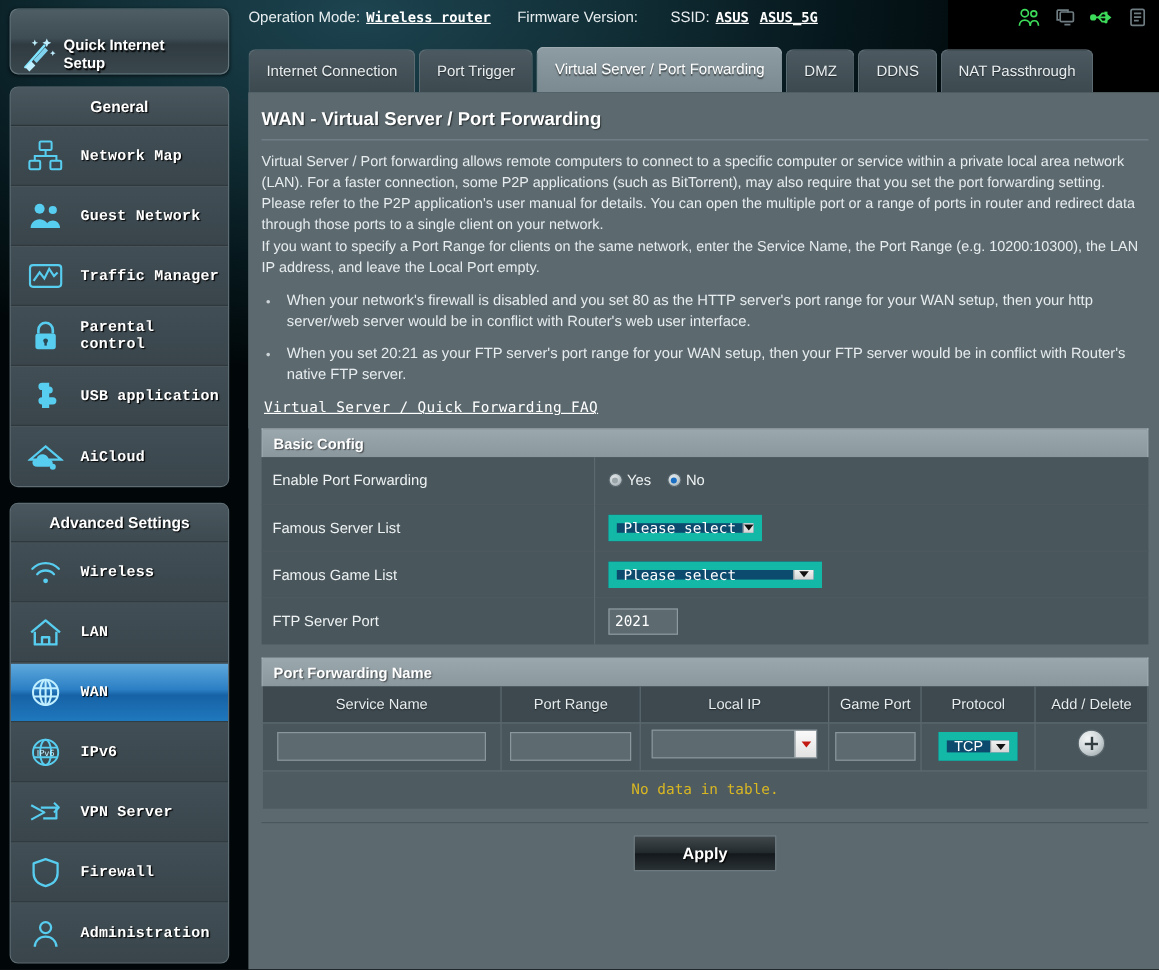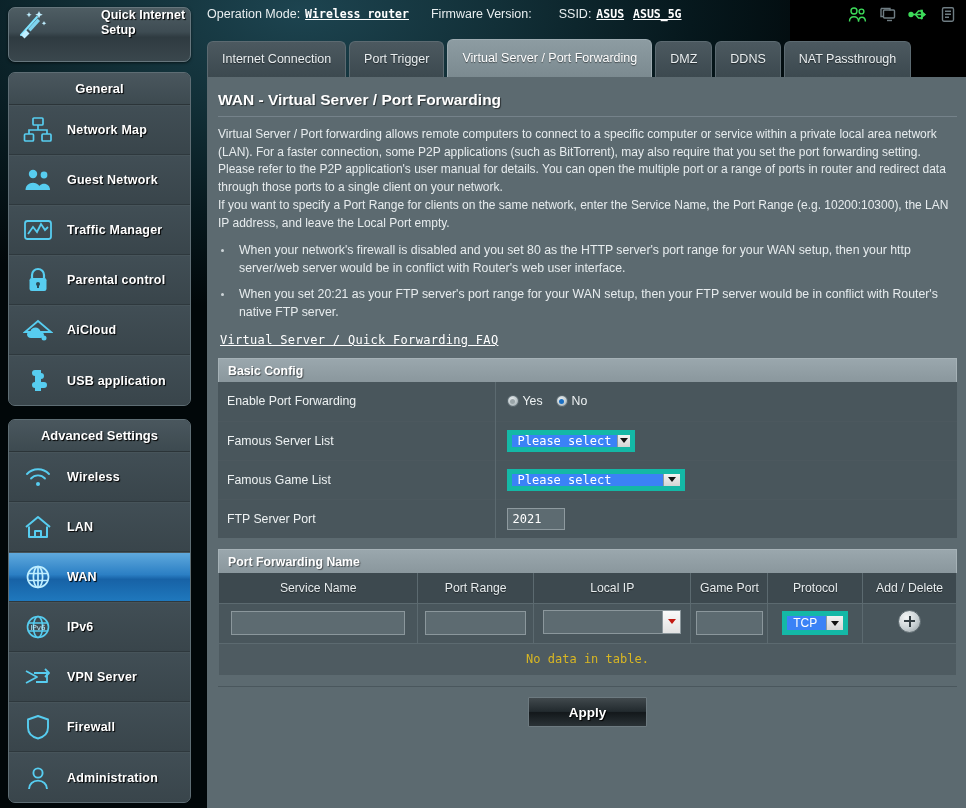--- a/index.html
+++ b/index.html
@@ -34,24 +34,23 @@
   #topbar .spacer { flex: 1; }
   .hdr-icons { display: flex; align-items: center; gap: 11px; padding-right: 10px; }
   .hdr-icons svg { display: block; }
 
   
   #qis {
     position: absolute; left: 8px; top: 7px; width: 183px; height: 55px;
     border-radius: 7px;
     background: linear-gradient(180deg, #4e5d63 0%, #3e4c53 45%, #2f3b41 55%, #3a474d 100%);
     border: 1px solid #66767d;
-    display: flex; align-items: flex-start;
+    display: flex; align-items: flex-end;
     box-shadow: 0 1px 3px rgba(0,0,0,.6);
     cursor: pointer;
-    gap: 48px;
   }
   #qis .wand { width: 44px; display: flex; justify-content: center; align-items: center; }
   #qis .qtext {
     color: #fff; font-weight: bold; font-size: 12.5px; line-height: 15px;
     text-shadow: 1px 1px 1px #000;
   }
 
   
   .navblock {
     position: absolute; left: 8px; width: 183px;
@@ -73,21 +72,21 @@
     height: 50px; display: flex; align-items: center;
     border-bottom: 1px solid #2e383d;
     border-top: 1px solid #47545a;
     cursor: pointer; position: relative;
     background: linear-gradient(180deg, #414e55 0%, #39454b 100%);
   }
   .navitem:last-child { border-bottom: none; }
   .navitem .nicon { width: 58px; display: flex; justify-content: center; align-items: center; }
   .navitem .nlabel {
     color: #ffffff; font-weight: bold; font-size: 12.5px;
-    text-shadow: 1px 1px 1px #000; letter-spacing: .2px;
+    text-shadow: 1px 1px 1px #000; letter-spacing: .2px; font-family: Liberation Mono, monospace;
   }
   .navitem.active {
     background: linear-gradient(180deg, #5fa9dd 0%, #2b7fc4 45%, #1762a6 55%, #1f78bd 100%);
   }
   .navitem.active .nlabel { color: #ffffff; }
   .navitem.active::after {
     content: ""; position: absolute; right: -13px; top: 50%;
     transform: translateY(-50%);
     border-top: 11px solid transparent;
     border-bottom: 11px solid transparent;
@@ -182,22 +181,22 @@
     background: #1b6fc2;
   }
   .rbtn.off::after {
     content: ""; width: 5px; height: 5px; border-radius: 50%;
     background: #9aa5a9;
   }
 
   .sel-box {
     display: inline-flex; align-items: stretch;
     height: 22px;
-    background: #3b82f6;
-    border: 5px solid #14b8a6;
+    background: #0c4a6e;
+    border: 7px solid #14b8a6;
     cursor: pointer;
   }
   .sel-box .sel-txt {
     font-family: "DejaVu Sans Mono", monospace;
     font-size: 12px; color: #ffffff;
     padding: 0 6px; display: flex; align-items: center;
     white-space: nowrap;
   }
   .sel-box .sel-arrow {
     width: 17px;
@@ -412,35 +411,35 @@
           <circle cx="15" cy="18" r="2" fill="#2a4a56"></circle>
           <rect x="14" y="18" width="2" height="4" fill="#2a4a56"></rect>
         </svg>
       </span>
       <span class="nlabel">Parental control</span>
     </div>
 
     <div class="navitem">
       <span class="nicon">
         <svg width="30" height="28" viewBox="0 0 30 28">
+          <path d="M12 3h6v3a3 3 0 1 1 0 6v3h3a3 3 0 1 1 0 6h-3v3h-6v-3a3 3 0 1 1 0-6V9a3 3 0 1 1 0-6z" fill="#57cdf0"></path>
+        </svg>
+      </span>
+      <span class="nlabel">USB application</span>
+    </div>
+
+    <div class="navitem">
+      <span class="nicon">
+        <svg width="30" height="28" viewBox="0 0 30 28">
           <path d="M15 5 L28 16 H2 Z" fill="none" stroke="#57cdf0" stroke-width="1.8"></path>
           <path d="M8 22c-2.4 0-4-1.5-4-3.4 0-1.9 1.5-3.4 3.5-3.4.6-2.2 2.6-3.6 4.9-3.6 2.6 0 4.8 1.8 5.2 4.2 1.9.1 3.4 1.5 3.4 3.2 0 1.8-1.6 3-3.7 3z" fill="#57cdf0"></path>
           <circle cx="21" cy="22" r="2.5" fill="#57cdf0"></circle>
         </svg>
       </span>
       <span class="nlabel">AiCloud</span>
-    </div>
-
-    <div class="navitem">
-      <span class="nicon">
-        <svg width="30" height="28" viewBox="0 0 30 28">
-          <path d="M12 3h6v3a3 3 0 1 1 0 6v3h3a3 3 0 1 1 0 6h-3v3h-6v-3a3 3 0 1 1 0-6V9a3 3 0 1 1 0-6z" fill="#57cdf0"></path>
-        </svg>
-      </span>
-      <span class="nlabel">USB application</span>
     </div>
   </div>
 
   <div class="navblock" id="nav-advanced">
     <div class="navhead">Advanced Settings</div>
 
     <div class="navitem">
       <span class="nicon">
         <svg width="30" height="28" viewBox="0 0 30 28">
             <g fill="none" stroke="#57cdf0" stroke-width="1.9" stroke-linecap="round">

